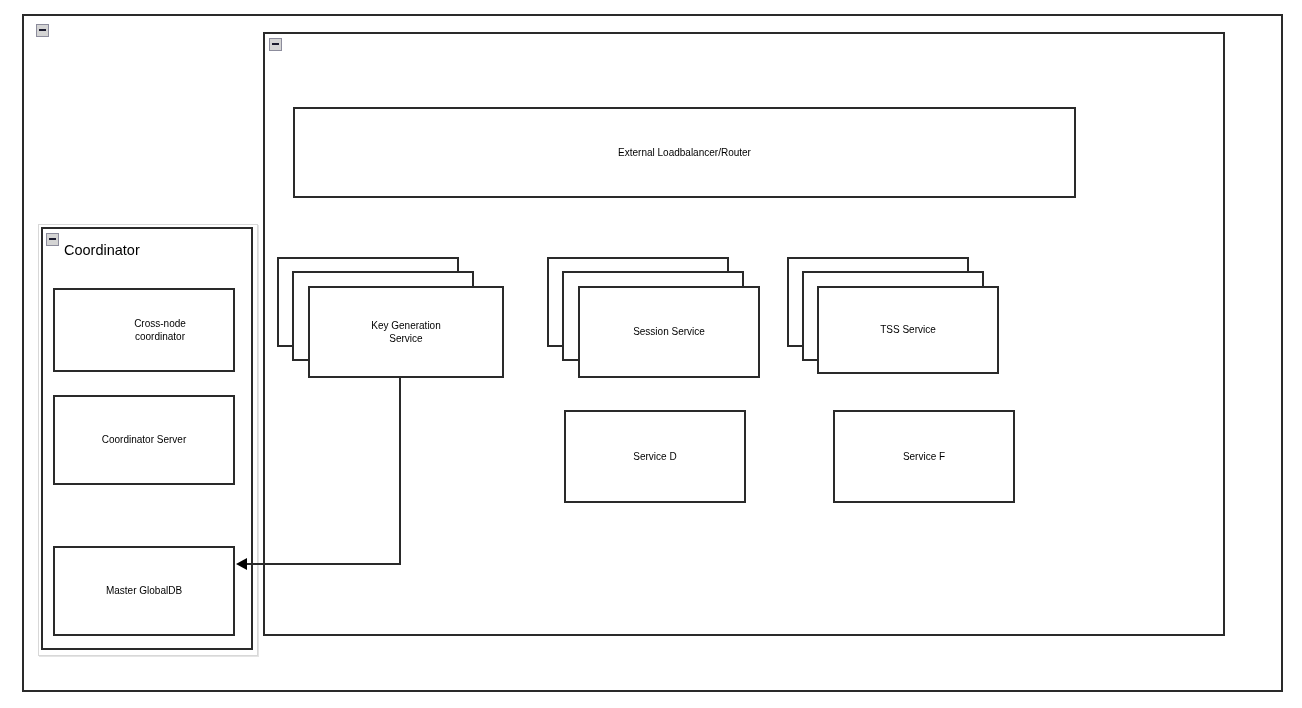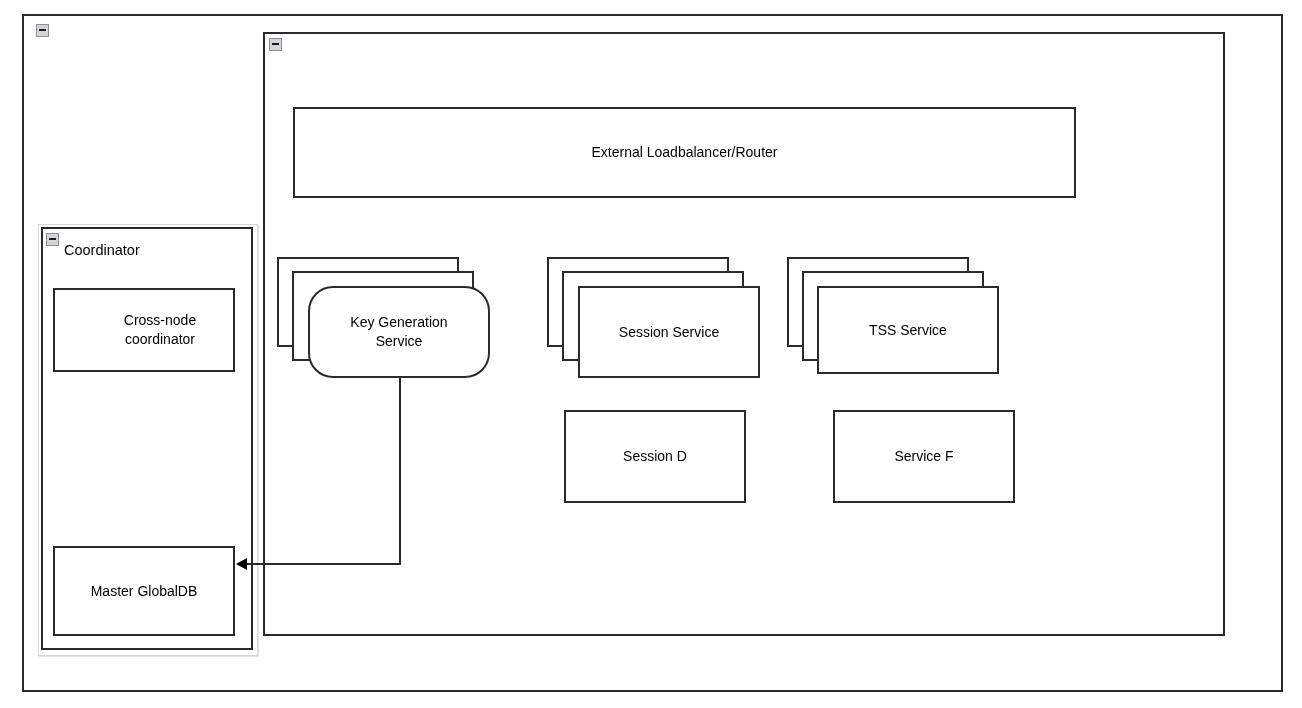--- a/index.html
+++ b/index.html
@@ -34,21 +34,21 @@
   }
 
   
   .node-box {
     border: 2px solid #2a2a2a;
     background: #ffffff;
     display: flex;
     align-items: center;
     justify-content: center;
     text-align: center;
-    font-size: 14px;
+    font-size: 10px;
     line-height: 1.35;
     color: #000;
   }
 
   
   .stack-layer {
     border: 2px solid #2a2a2a;
     background: #ffffff;
   }
 
@@ -118,46 +118,49 @@
 
   <span class="abs collapse-icon" style="left:46px; top:233px;"></span>
 
   <div class="abs container-title" style="left:64px; top:240px; width:130px; text-align:left;">Coordinator</div>
 
   <div class="abs node-box" style="left:53px; top:288px; width:182px; height:84px;padding-left:32px;">
     <span style="white-space:pre-line;">Cross-node
 coordinator</span>
   </div>
 
+  <div class="abs node-box" style="left:53px; top:395px; width:182px; height:90px;">
+    <span style="white-space:pre-line;">Coordinator Server</span>
+  </div>
 
   <div class="abs node-box" style="left:53px; top:546px; width:182px; height:90px;">
     <span style="white-space:pre-line;">Master GlobalDB</span>
   </div>
 
   <div class="abs stack-layer" style="left:277px; top:257px; width:182px; height:90px;"></div>
   <div class="abs stack-layer" style="left:292px; top:271px; width:182px; height:90px;"></div>
-  <div class="abs node-box" style="left:308px; top:286px; width:182px; height:92px;border-radius:25px;">
+  <div class="abs node-box" style="left:308px; top:286px; width:196px; height:92px;">
     <span style="white-space:pre-line;">Key Generation
 Service</span>
   </div>
 
   <div class="abs stack-layer" style="left:547px; top:257px; width:182px; height:90px;"></div>
   <div class="abs stack-layer" style="left:562px; top:271px; width:182px; height:90px;"></div>
   <div class="abs node-box" style="left:578px; top:286px; width:182px; height:92px;text-align:center;">
     <span style="white-space:pre-line;">Session Service</span>
   </div>
 
   <div class="abs stack-layer" style="left:787px; top:257px; width:182px; height:90px;"></div>
   <div class="abs stack-layer" style="left:802px; top:271px; width:182px; height:90px;"></div>
   <div class="abs node-box" style="left:817px; top:286px; width:182px; height:88px;">
     <span style="white-space:pre-line;">TSS Service</span>
   </div>
 
   <div class="abs node-box" style="left:564px; top:410px; width:182px; height:93px;">
-    <span>Session D</span>
+    <span>Service D</span>
   </div>
 
   <div class="abs node-box" style="left:817px; top:410px; width:182px; height:93px;margin-left:16px;">
     <span>Service F</span>
   </div>
 
   <div class="abs conn-v" style="left:399px; top:378px; width:2px; height:187px;"></div>
   <div class="abs conn-h" style="left:246px; top:563px; width:155px; height:2px;"></div>
   <div class="abs arrow-head" style="left:236px; top:558px;"></div>
 

